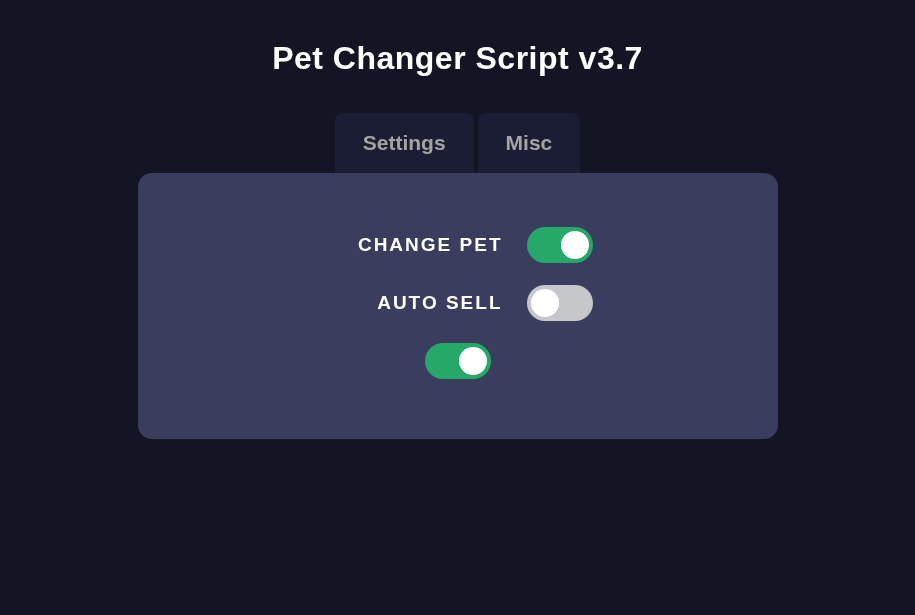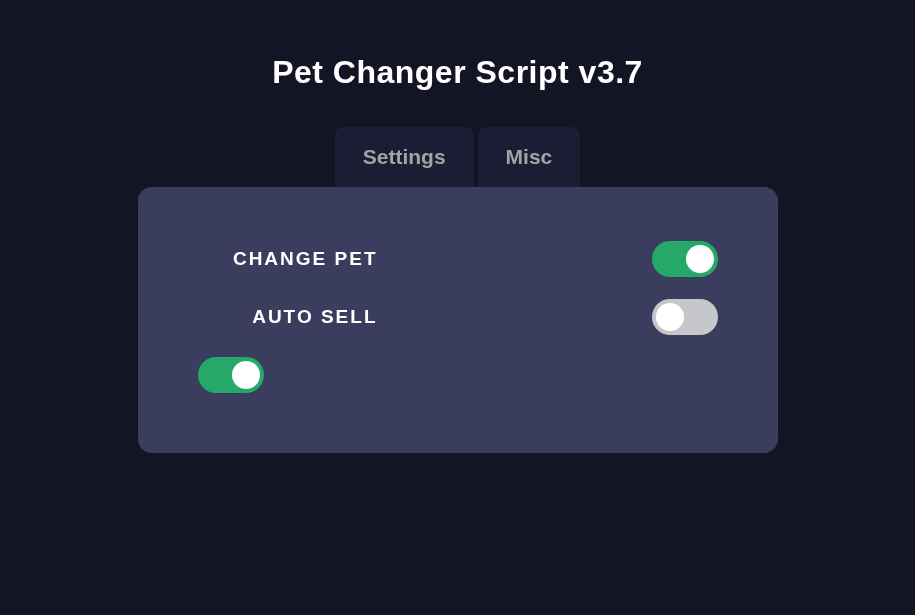--- a/index.html
+++ b/index.html
@@ -14,21 +14,21 @@
       font-family: -apple-system, BlinkMacSystemFont, 'Segoe UI', Arial, sans-serif;
       display: flex;
       flex-direction: column;
       align-items: center;
       overflow: hidden;
     }
     .title {
       color: #ffffff;
       font-size: 32px;
       font-weight: 700;
-      margin-top: 54px;
+      margin-top: 40px;
       letter-spacing: 0.5px;
     }
     .tabs {
       display: flex;
       margin-top: 36px;
     }
     .tab {
       padding: 18px 28px;
       font-size: 21px;
       font-weight: 600;
@@ -47,21 +47,21 @@
       background-color: #3a3d5e;
       border-radius: 14px;
       padding: 54px 60px 60px 60px;
       display: flex;
       flex-direction: column;
       gap: 22px;
     }
     .option-row {
       display: flex;
       align-items: center;
-      justify-content: space-between;
+      justify-content: center;
       gap: 24px;
       width: 100%;
     }
     .option-label {
       color: #ffffff;
       font-size: 19px;
       font-weight: 600;
       letter-spacing: 2px;
       text-align: right;
       min-width: 180px;

